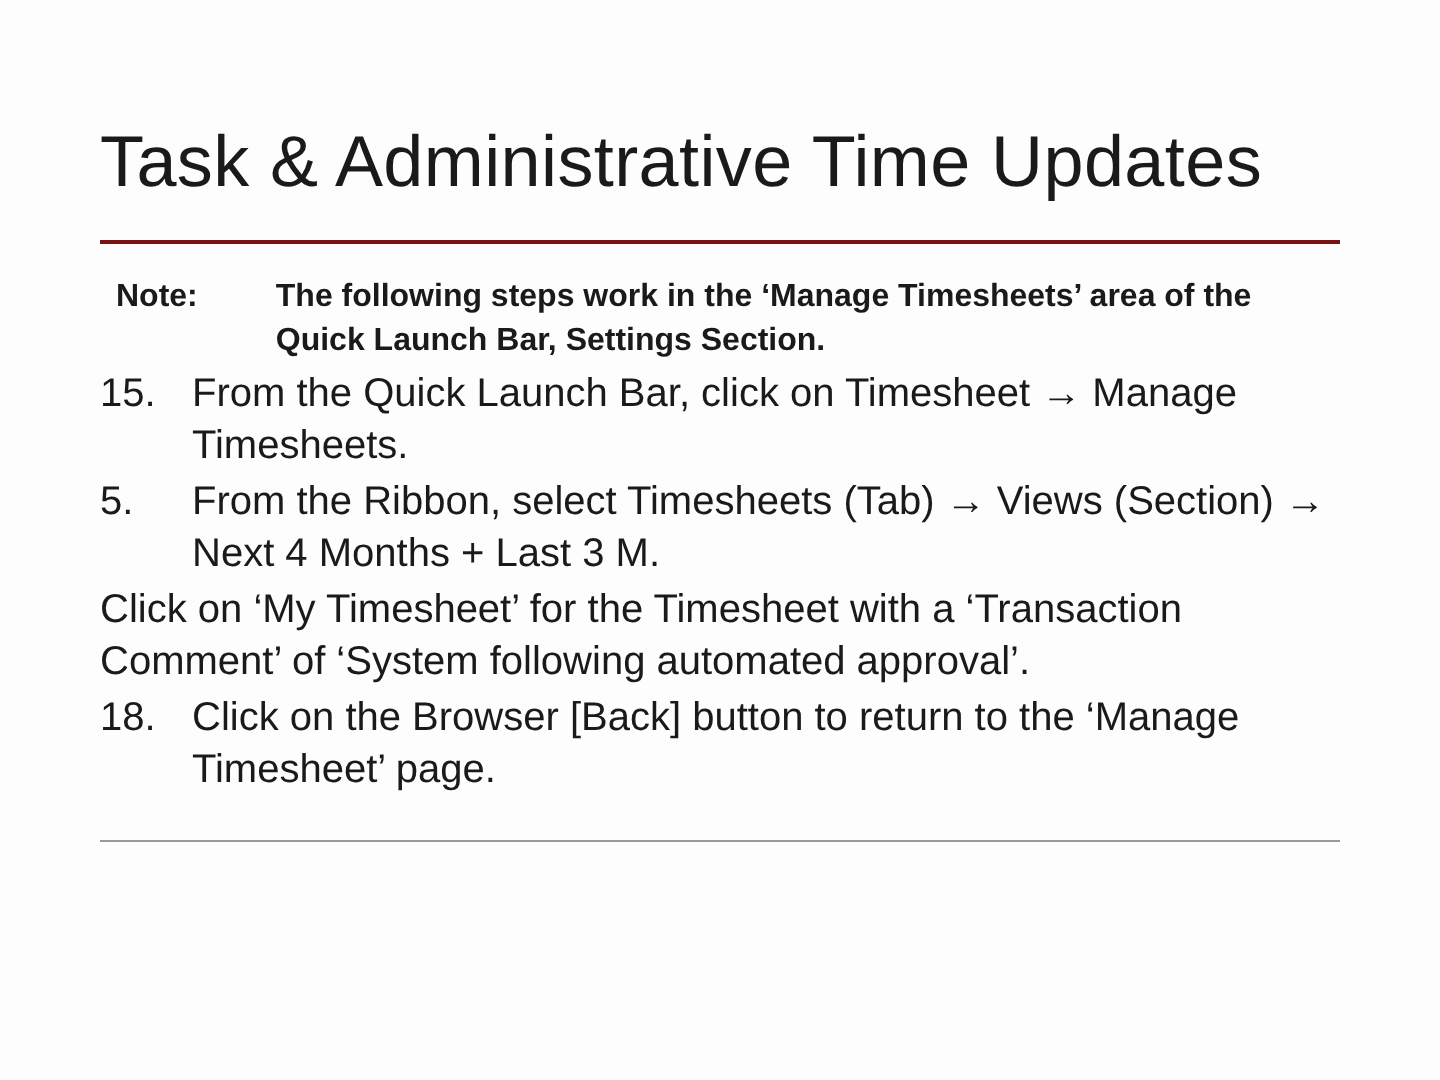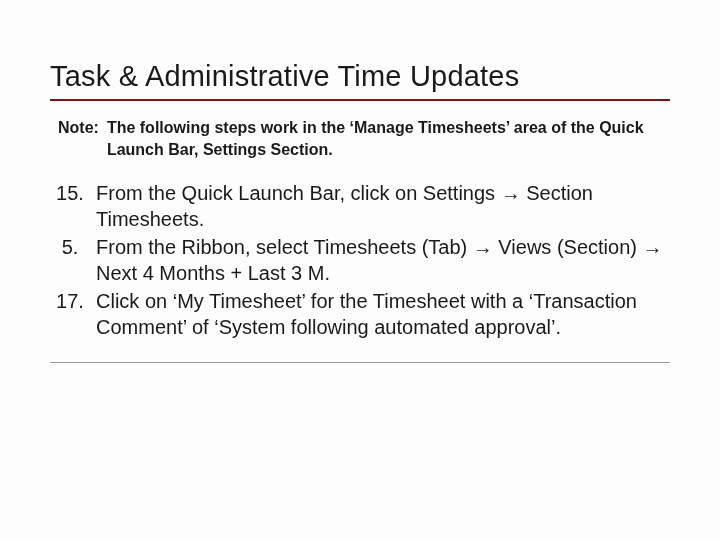--- a/index.html
+++ b/index.html
@@ -9,36 +9,37 @@
     height: 540px;
     background: #fdfdfd;
     font-family: Verdana, Geneva, sans-serif;
     color: #1a1a1a;
   }
   .slide {
     box-sizing: border-box;
     padding: 60px 50px 40px 50px;
   }
   .title {
-    font-size: 29px;
+    font-size: 36px;
     font-weight: 400;
-    margin: 0 0 6px 0;
+    margin: 0 0 18px 0;
     letter-spacing: 0.2px;
   }
   .title-rule {
     border: none;
     border-top: 2px solid #7a1414;
     margin: 0 0 16px 0;
   }
   .note-block {
     display: flex;
     font-size: 16px;
     font-weight: 700;
     line-height: 1.35;
-    margin: 0 0 20px 8px;
+    margin: 0 0 3px 8px;
+    gap: 31px;
   }
   .note-label {
     flex: 0 0 auto;
     padding-right: 8px;
   }
   .note-text {
     flex: 1 1 auto;
   }
   ol.steps {
     list-style: none;
@@ -46,21 +47,21 @@
     padding: 0;
     font-size: 20px;
     line-height: 1.3;
   }
   ol.steps li {
     display: flex;
     margin-bottom: 2px;
   }
   ol.steps li .num {
     flex: 0 0 40px;
-    text-align: center;
+    text-align: left;
     padding-right: 6px;
   }
   ol.steps li .txt {
     flex: 1 1 auto;
   }
   .rule-bottom {
     border: none;
     border-top: 1px solid #999;
     margin: 22px 0 0 0;
   }
@@ -74,27 +75,30 @@
   <hr class="title-rule">
 
   <div class="note-block">
     <div class="note-label">Note:</div>
     <div class="note-text">The following steps work in the ‘Manage Timesheets’ area of the Quick Launch Bar, Settings Section.</div>
   </div>
 
   <ol class="steps">
     <li>
       <span class="num">15.</span>
-      <span class="txt">From the Quick Launch Bar, click on Settings → Section Timesheets.</span>
+      <span class="txt">From the Quick Launch Bar, click on Timesheet → Manage Timesheets.</span>
     </li>
     <li>
       <span class="num">5.</span>
       <span class="txt">From the Ribbon, select Timesheets (Tab) → Views (Section) → Next 4 Months + Last 3 M.</span>
     </li>
     <li>
-      <span class="num">17.</span>
       <span class="txt">Click on ‘My Timesheet’ for the Timesheet with a ‘Transaction Comment’ of ‘System following automated approval’.</span>
+    </li>
+    <li>
+      <span class="num">18.</span>
+      <span class="txt">Click on the Browser [Back] button to return to the ‘Manage Timesheet’ page.</span>
     </li>
   </ol>
 
   <hr class="rule-bottom">
 
 </div>
 
 </body></html>

